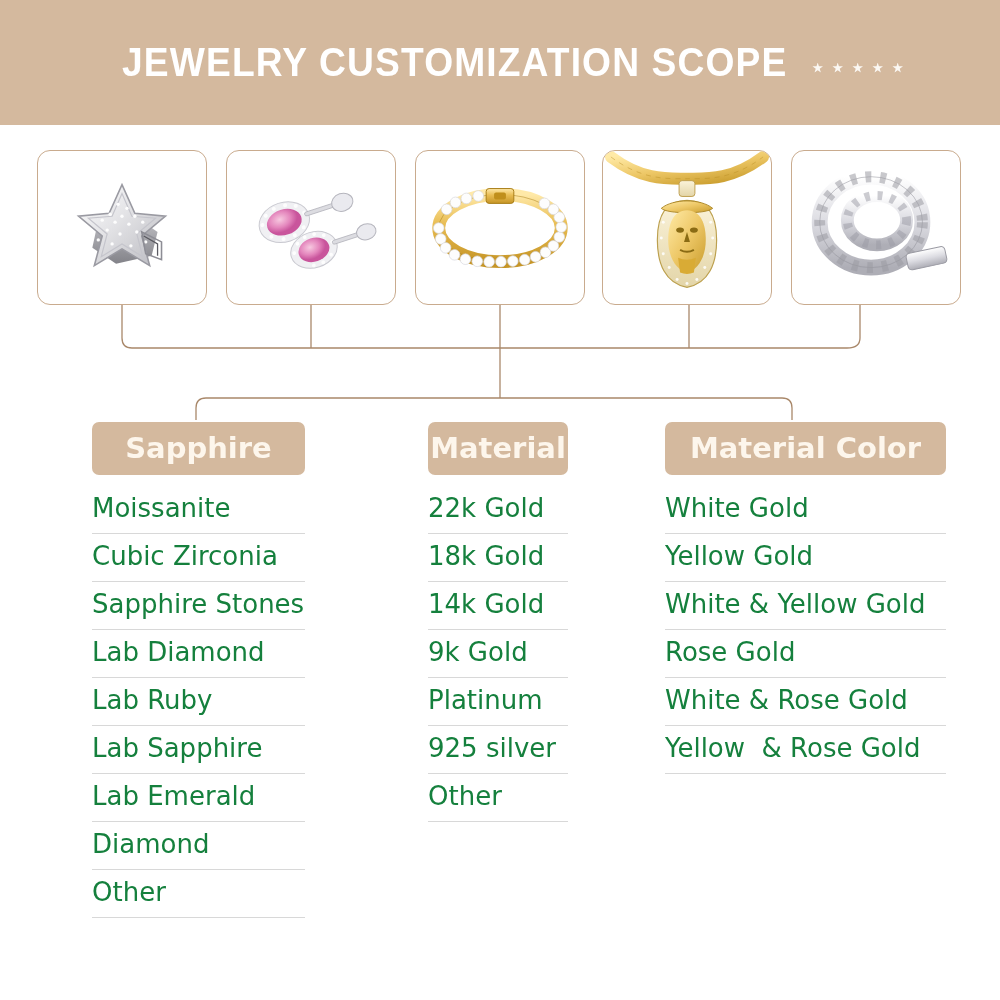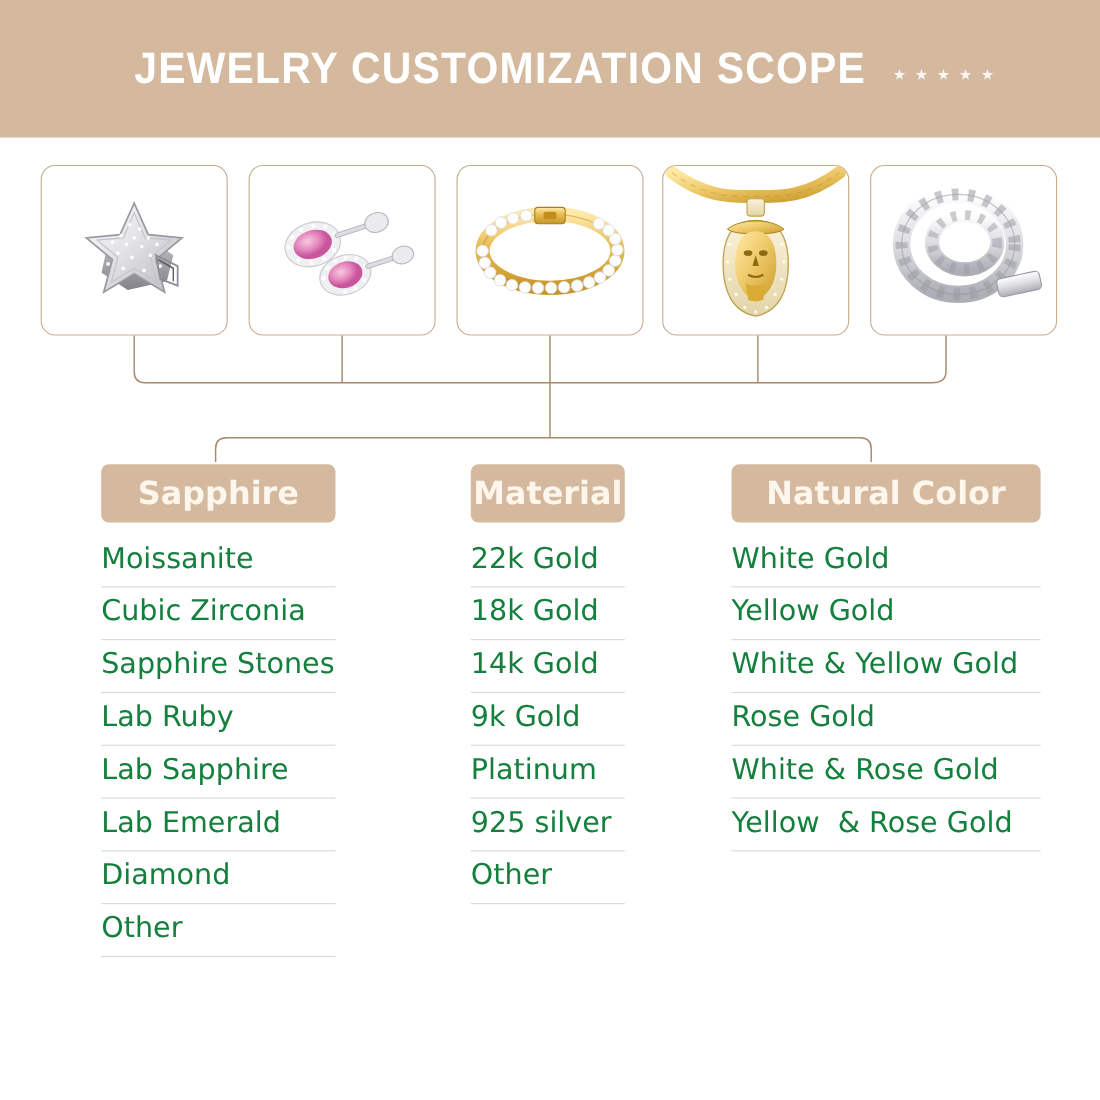--- a/index.html
+++ b/index.html
@@ -323,20 +323,21 @@
     <path d="M196,300 L196,288 Q196,278 206,278 L782,278 Q792,278 792,288 L792,300"></path>
   </g>
 </svg>
 
 <div class="column" id="col-gemstone">
   <div class="pill">Sapphire</div>
   <ul class="opt-list">
     <li class="opt">Moissanite</li>
     <li class="opt">Cubic Zirconia</li>
     <li class="opt">Sapphire Stones</li>
+    <li class="opt">Lab Diamond</li>
     <li class="opt">Lab Ruby</li>
     <li class="opt">Lab Sapphire</li>
     <li class="opt">Lab Emerald</li>
     <li class="opt">Diamond</li>
     <li class="opt">Other</li>
   </ul>
 </div>
 
 <div class="column" id="col-material">
   <div class="pill">Material</div>
@@ -345,21 +346,21 @@
     <li class="opt">18k Gold</li>
     <li class="opt">14k Gold</li>
     <li class="opt">9k Gold</li>
     <li class="opt">Platinum</li>
     <li class="opt">925 silver</li>
     <li class="opt">Other</li>
   </ul>
 </div>
 
 <div class="column" id="col-material-color">
-  <div class="pill">Natural Color</div>
+  <div class="pill">Material Color</div>
   <ul class="opt-list">
     <li class="opt">White Gold</li>
     <li class="opt">Yellow Gold</li>
     <li class="opt">White &amp; Yellow Gold</li>
     <li class="opt">Rose Gold</li>
     <li class="opt">White &amp; Rose Gold</li>
     <li class="opt">Yellow  &amp; Rose Gold</li>
   </ul>
 </div>
 

